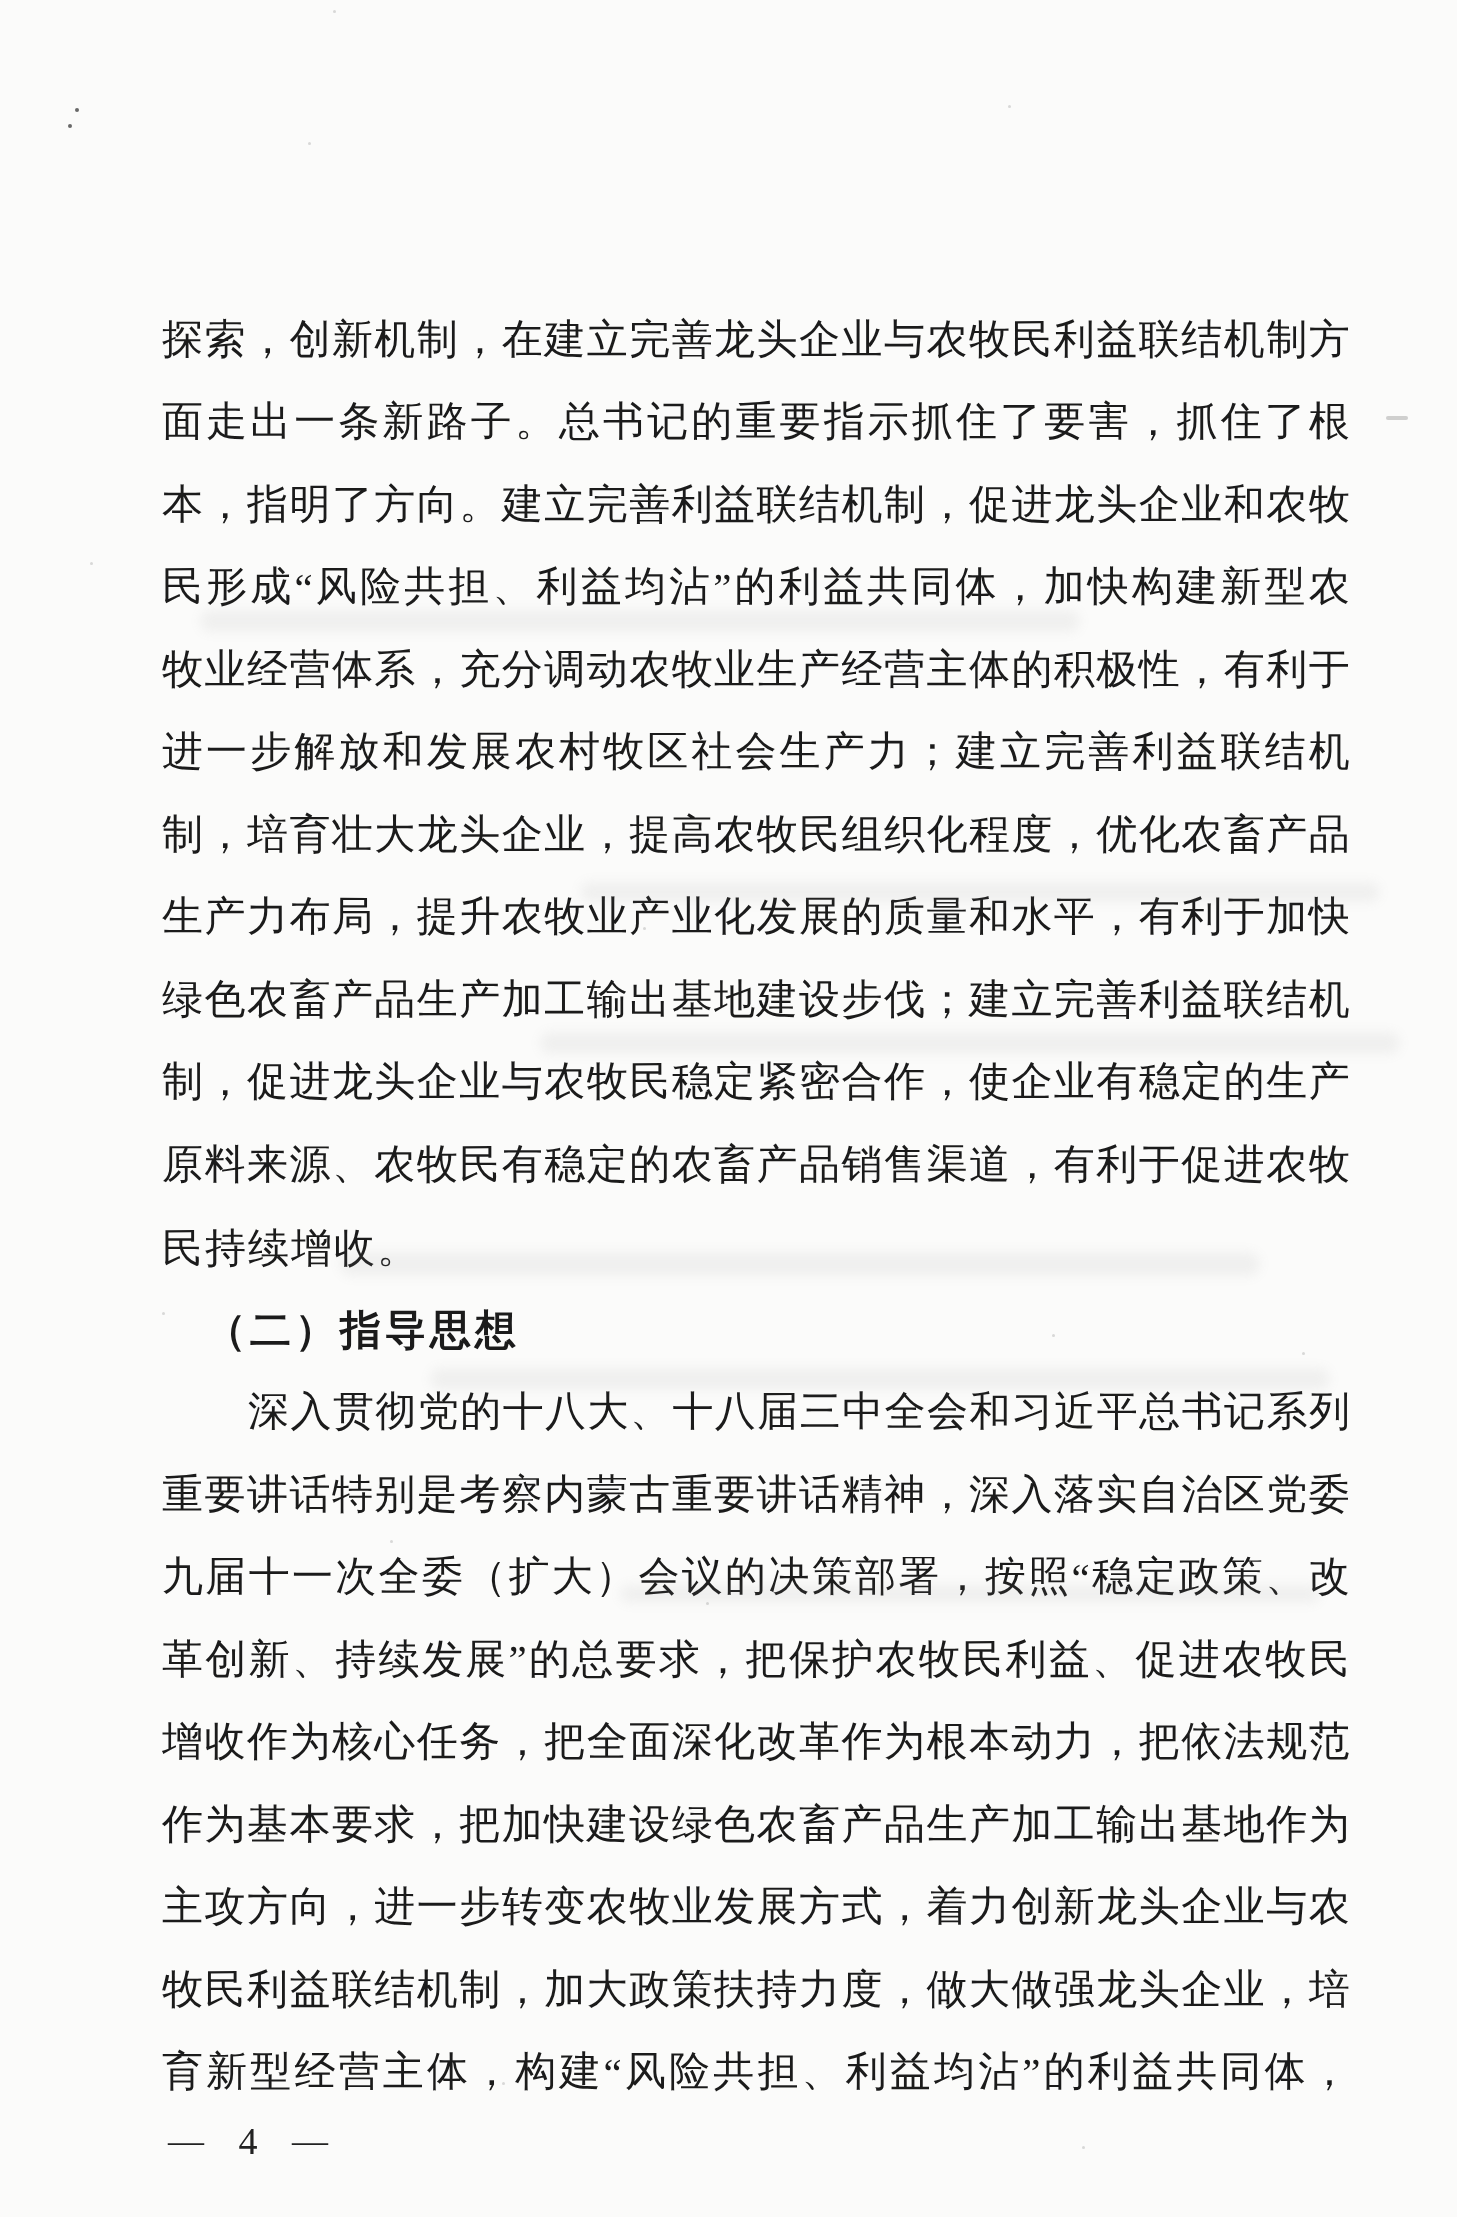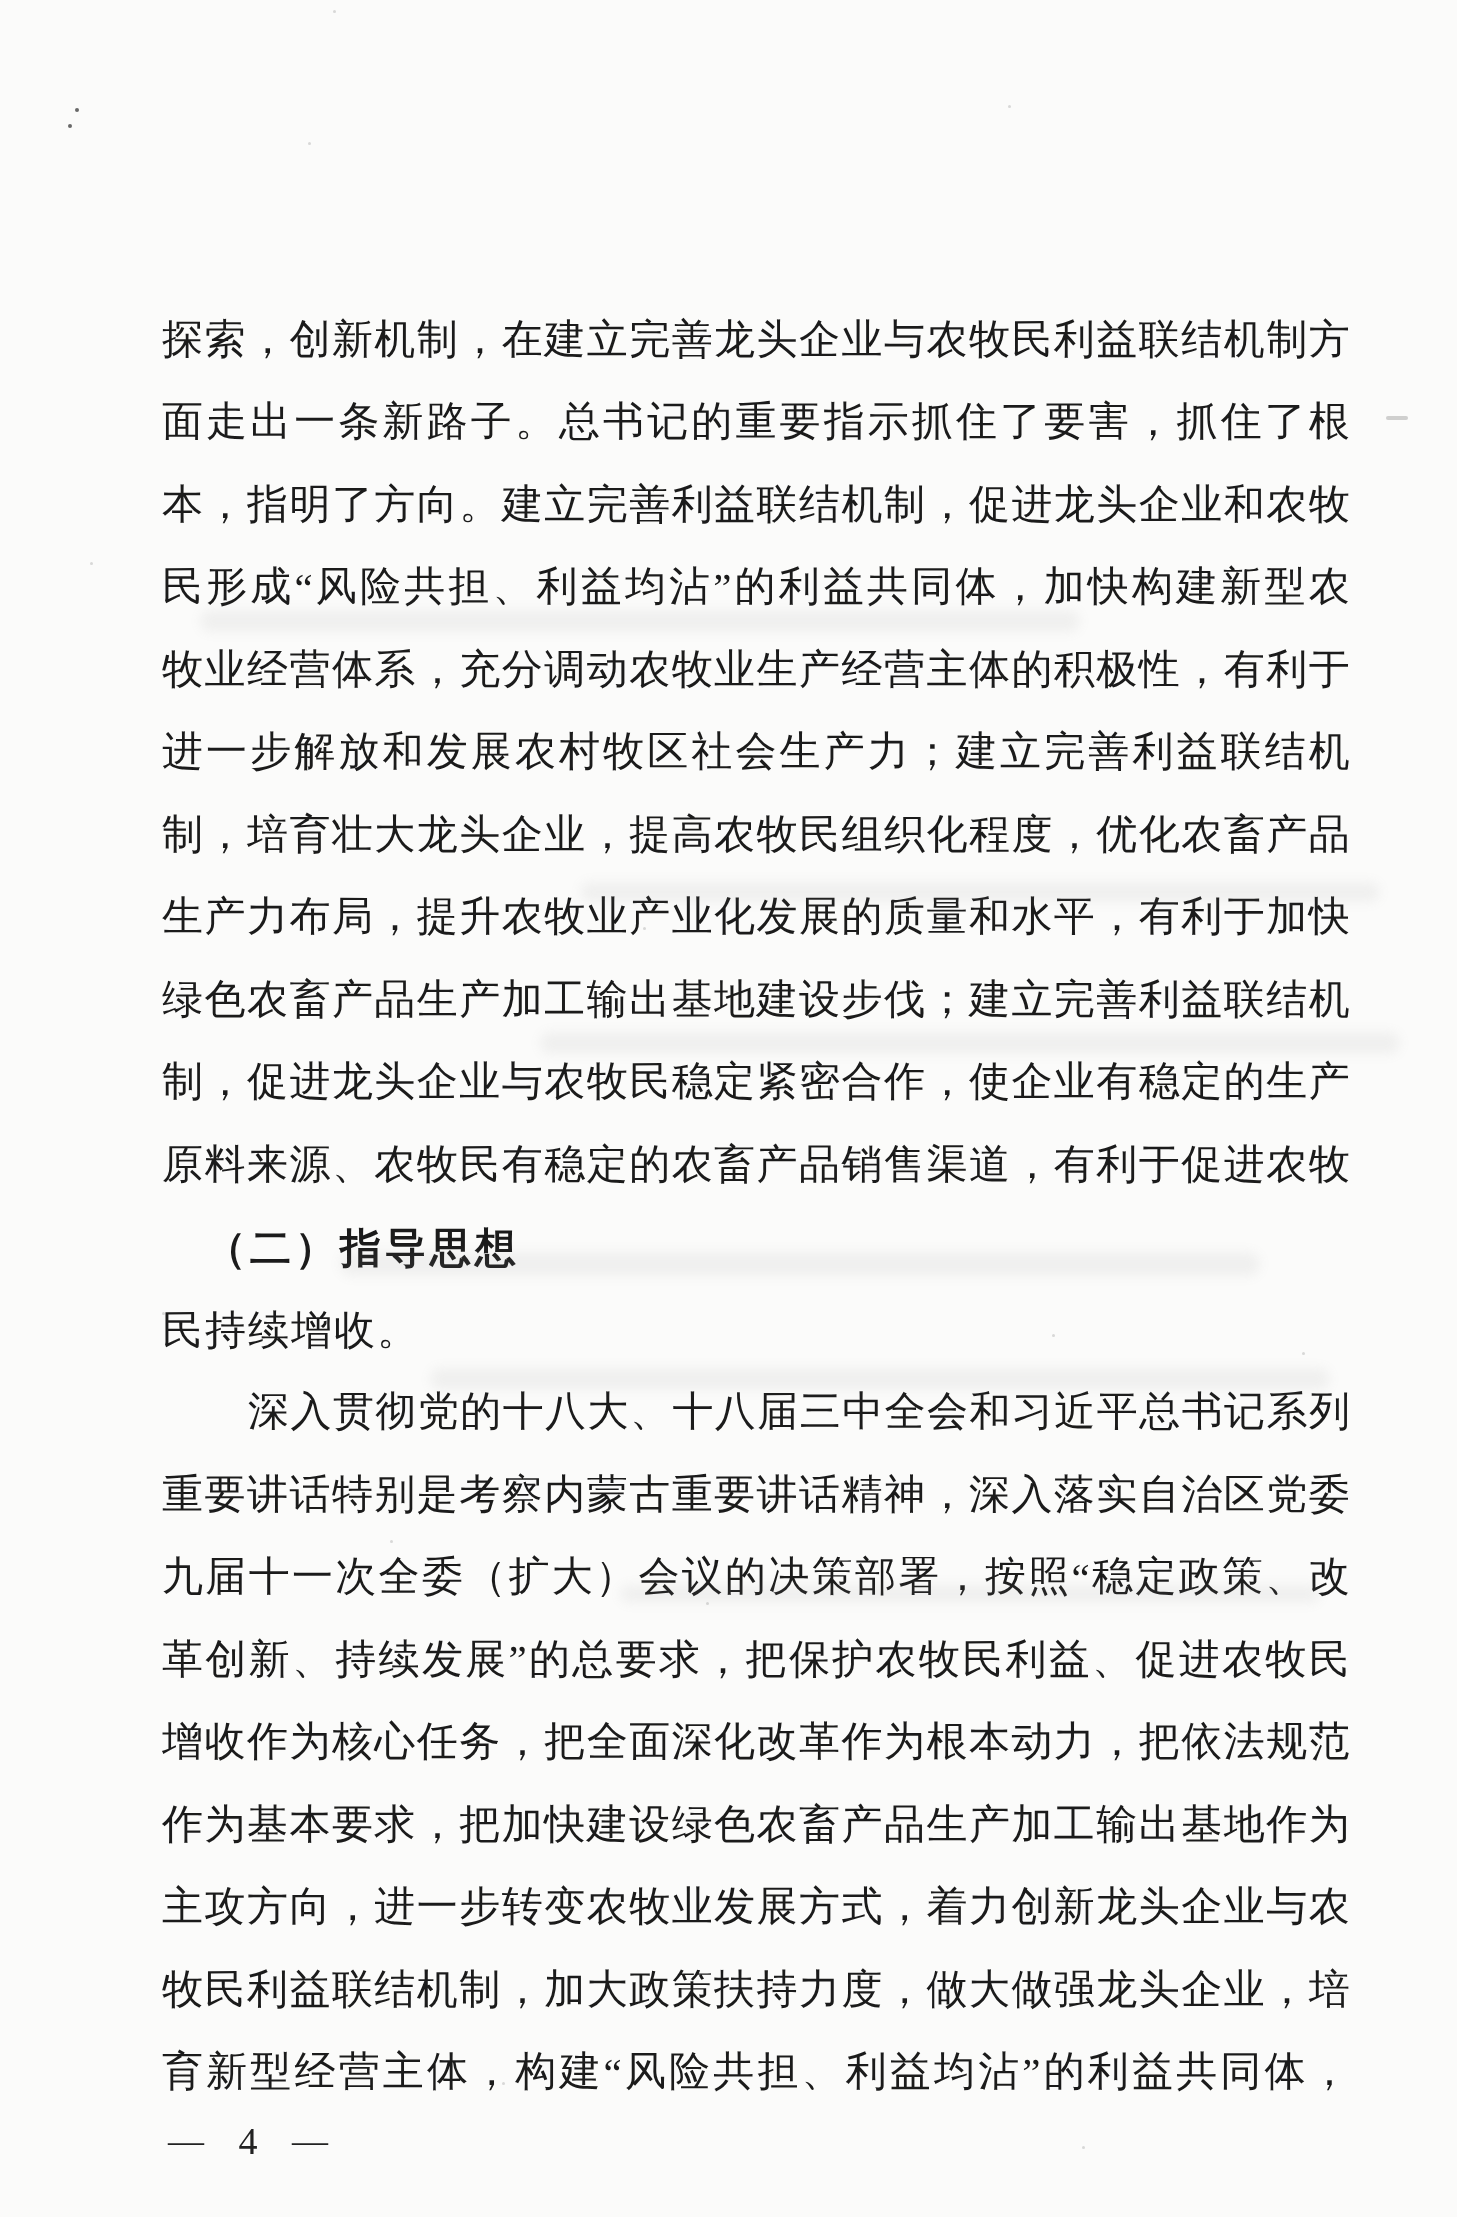--- a/index.html
+++ b/index.html
@@ -409,22 +409,22 @@
         <span>道</span>
         <span>，</span>
         <span>有</span>
         <span>利</span>
         <span>于</span>
         <span>促</span>
         <span>进</span>
         <span>农</span>
         <span>牧</span>
       </div>
+    <div class="line short">民持续增收。</div>
     <div class="line heading">（二）指导思想</div>
-    <div class="line short">民持续增收。</div>
     <div class="line j indent">
         <span>深</span>
         <span>入</span>
         <span>贯</span>
         <span>彻</span>
         <span>党</span>
         <span>的</span>
         <span>十</span>
         <span>八</span>
         <span>大</span>

